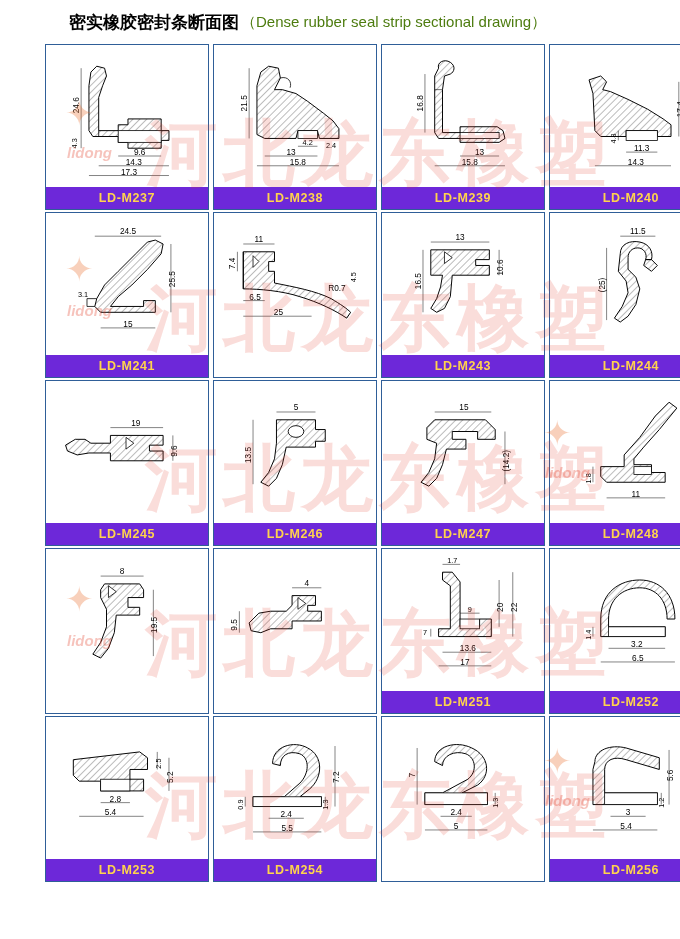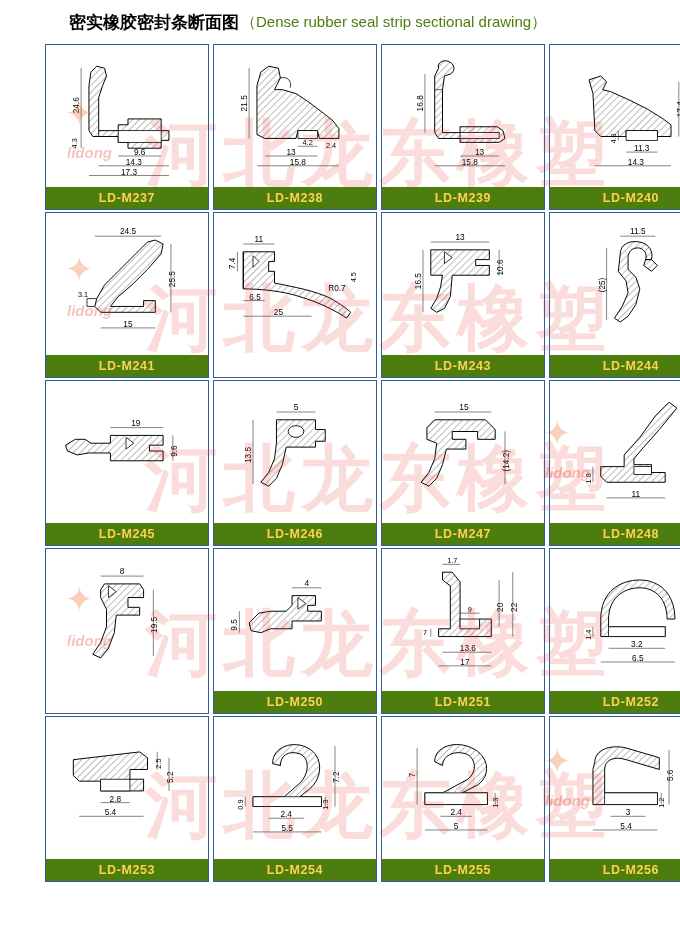--- a/index.html
+++ b/index.html
@@ -64,21 +64,21 @@
     background: #ffffff;
     overflow: hidden;
   }
   .fig svg {
     display: block;
     width: 100%;
     height: 100%;
   }
   .label {
     height: 22px;
-    background: #4d7c0f;
+    background: #6d28d9;
     color: #ffd34d;
     font-size: 12.5px;
     font-weight: bold;
     letter-spacing: 0.6px;
     display: flex;
     align-items: center;
     justify-content: center;
     font-family: "Liberation Sans", sans-serif;
   }
   
@@ -448,21 +448,20 @@
           </defs>
           <path d="M36 74 L46 64 L58 62 L74 62 L80 56 L80 46 L104 46 L104 56 L96 56 L96 62 L110 62 L110 72 L80 72
                    L80 80 L58 80 L48 84 L38 82 Z" fill="url(#h14)" stroke="#000" stroke-width="1"></path>
           <path d="M86 48 L94 54 L86 60 Z" fill="#fff" stroke="#000" stroke-width="0.8"></path>
           <line x1="80" y1="38" x2="110" y2="38" stroke="#000" stroke-width="0.5"></line>
           <text class="dim" x="95" y="36" text-anchor="middle">4</text>
           <line x1="26" y1="62" x2="26" y2="84" stroke="#000" stroke-width="0.5"></line>
           <text class="dim" x="24" y="76" transform="rotate(-90 24 76)" text-anchor="middle">9.5</text>
         </svg>
       </div>
-      <div class="label">LD-M250</div>
     </div>
 
     <div class="cell">
       <div class="fig">
         <svg viewBox="0 0 166 142">
           <defs>
             <pattern id="h15" width="5" height="5" patternTransform="rotate(45)" patternUnits="userSpaceOnUse">
               <line x1="0" y1="0" x2="0" y2="5" stroke="#555" stroke-width="0.8"></line>
             </pattern>
           </defs>
@@ -574,21 +573,20 @@
           <line x1="36" y1="30" x2="36" y2="88" stroke="#000" stroke-width="0.5"></line>
           <text class="dim" x="34" y="58" transform="rotate(-90 34 58)" text-anchor="middle">7</text>
           <line x1="116" y1="76" x2="116" y2="88" stroke="#000" stroke-width="0.5"></line>
           <text class="dim-s" x="119" y="86" transform="rotate(-90 119 86)" text-anchor="middle">1.3</text>
           <line x1="60" y1="100" x2="92" y2="100" stroke="#000" stroke-width="0.5"></line>
           <text class="dim" x="76" y="99" text-anchor="middle">2.4</text>
           <line x1="44" y1="114" x2="108" y2="114" stroke="#000" stroke-width="0.5"></line>
           <text class="dim" x="76" y="113" text-anchor="middle">5</text>
         </svg>
       </div>
-      <div class="label">LD-M255</div>
     </div>
 
     <div class="cell">
       <div class="fig">
         <svg viewBox="0 0 166 142">
           <defs>
             <pattern id="h20" width="5" height="5" patternTransform="rotate(45)" patternUnits="userSpaceOnUse">
               <line x1="0" y1="0" x2="0" y2="5" stroke="#555" stroke-width="0.8"></line>
             </pattern>
           </defs>

